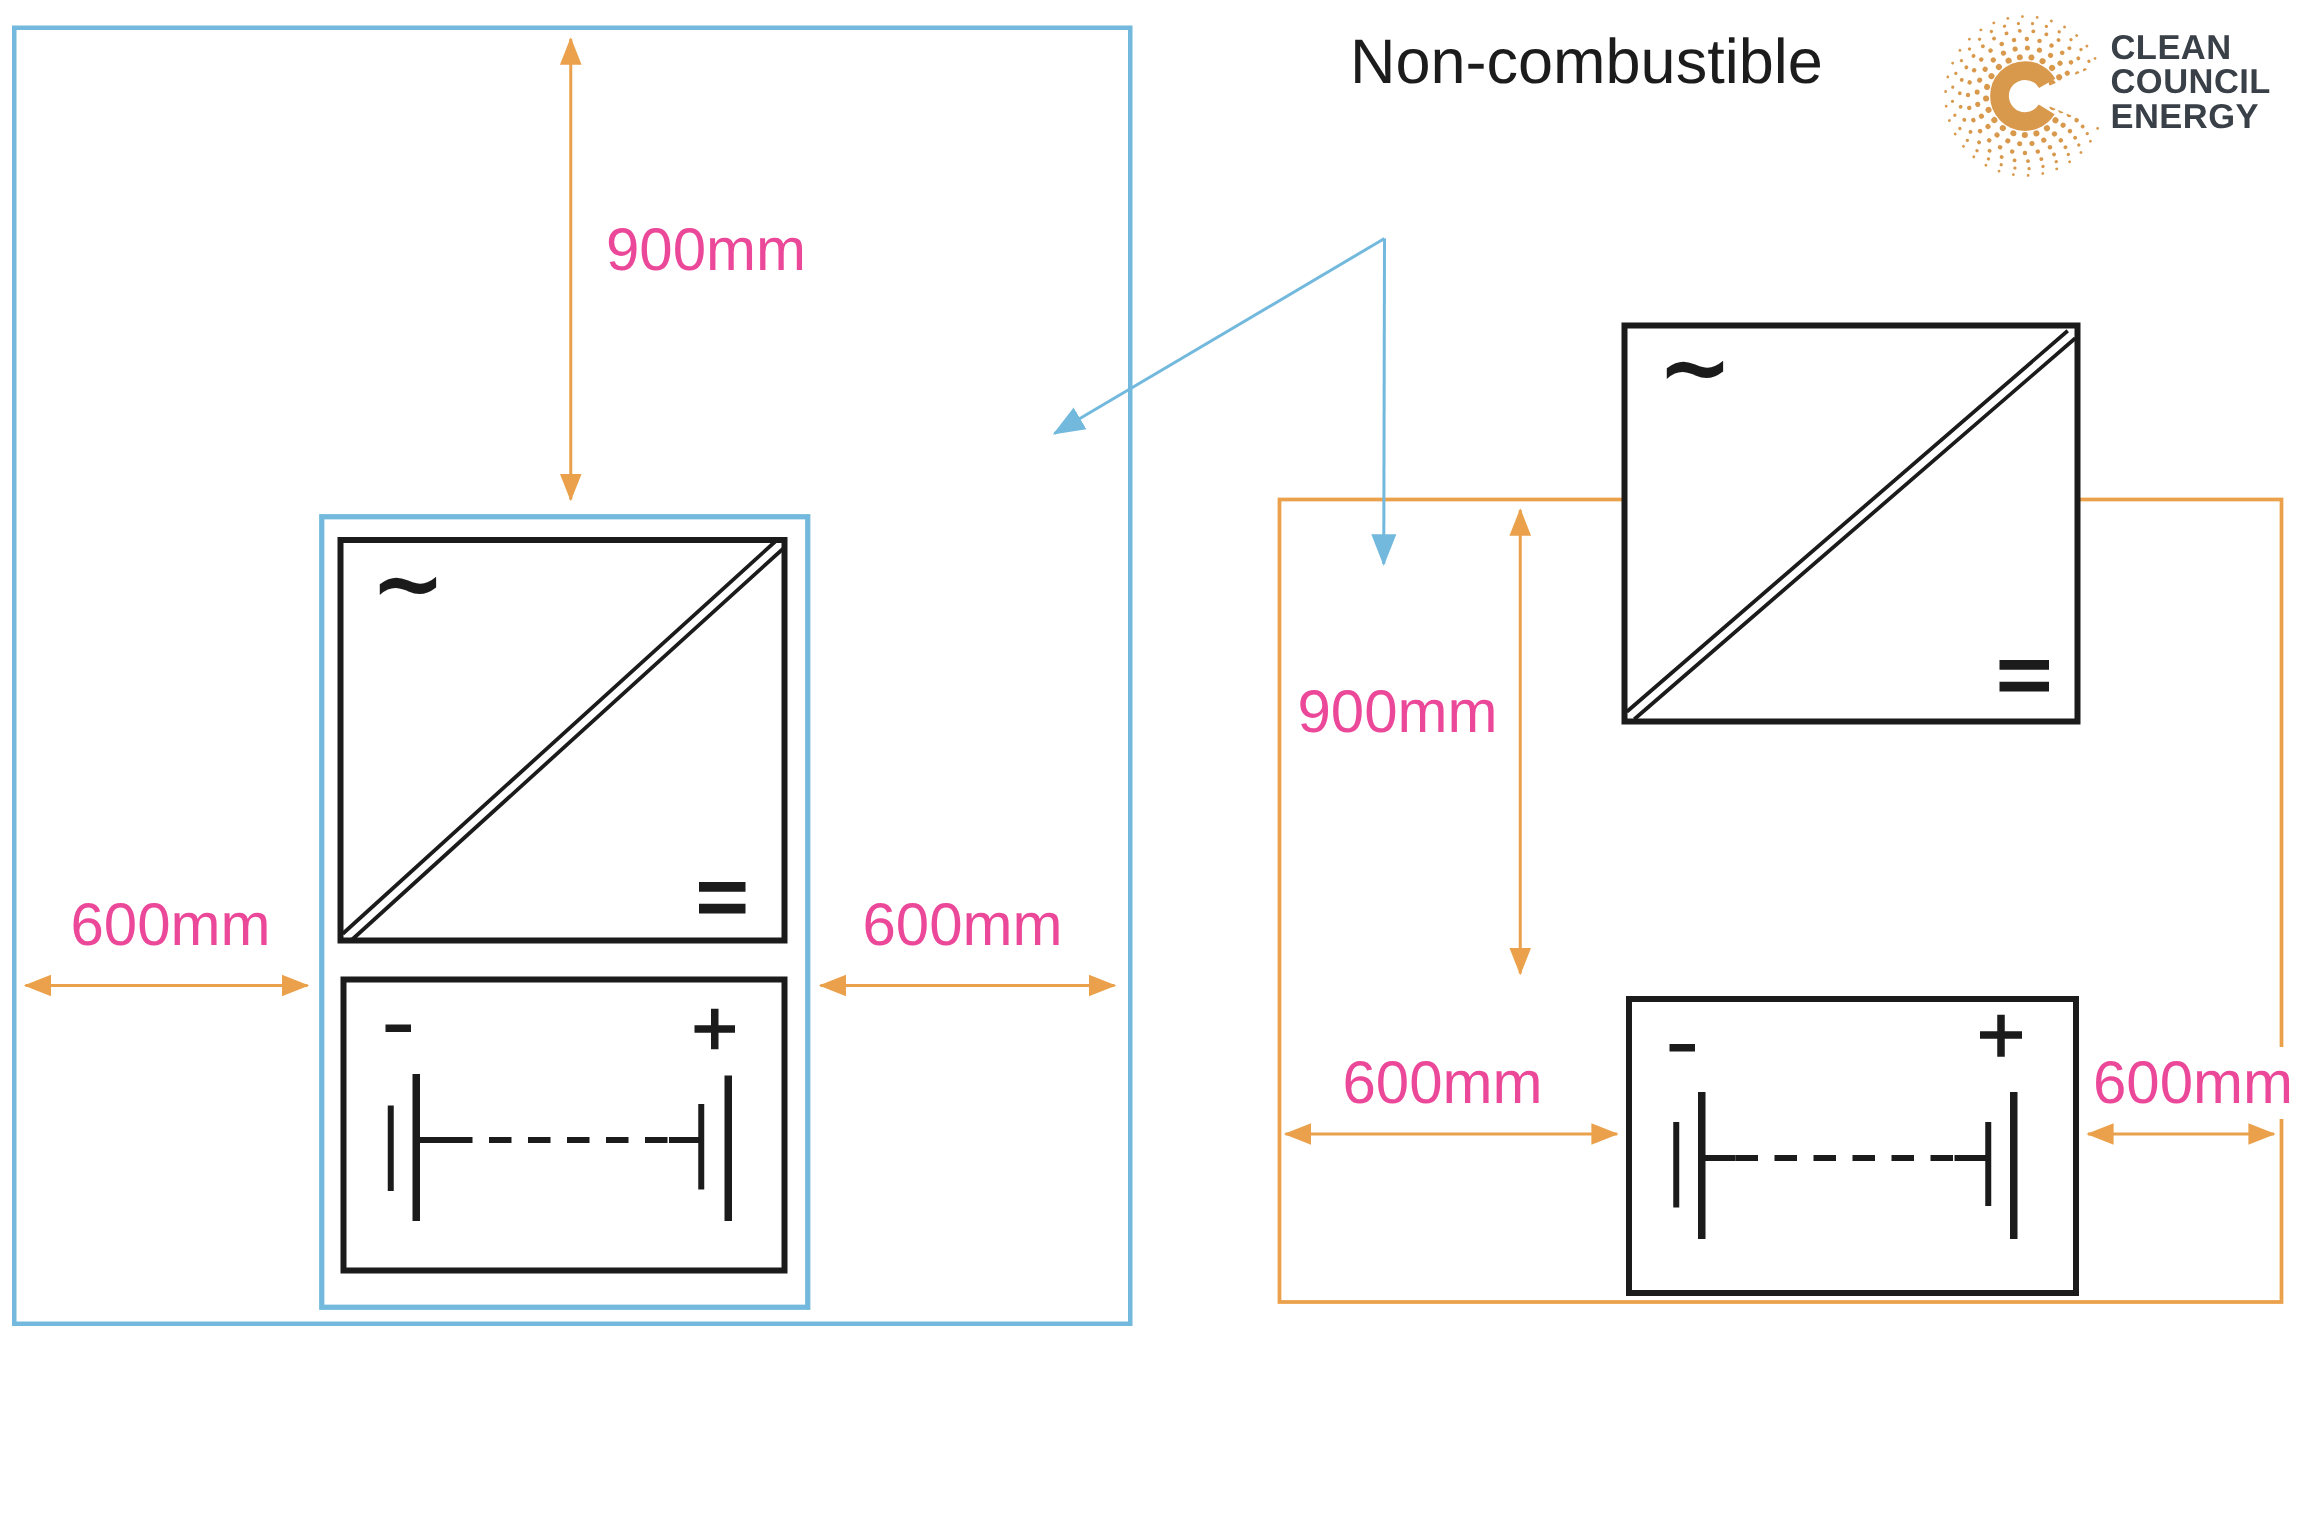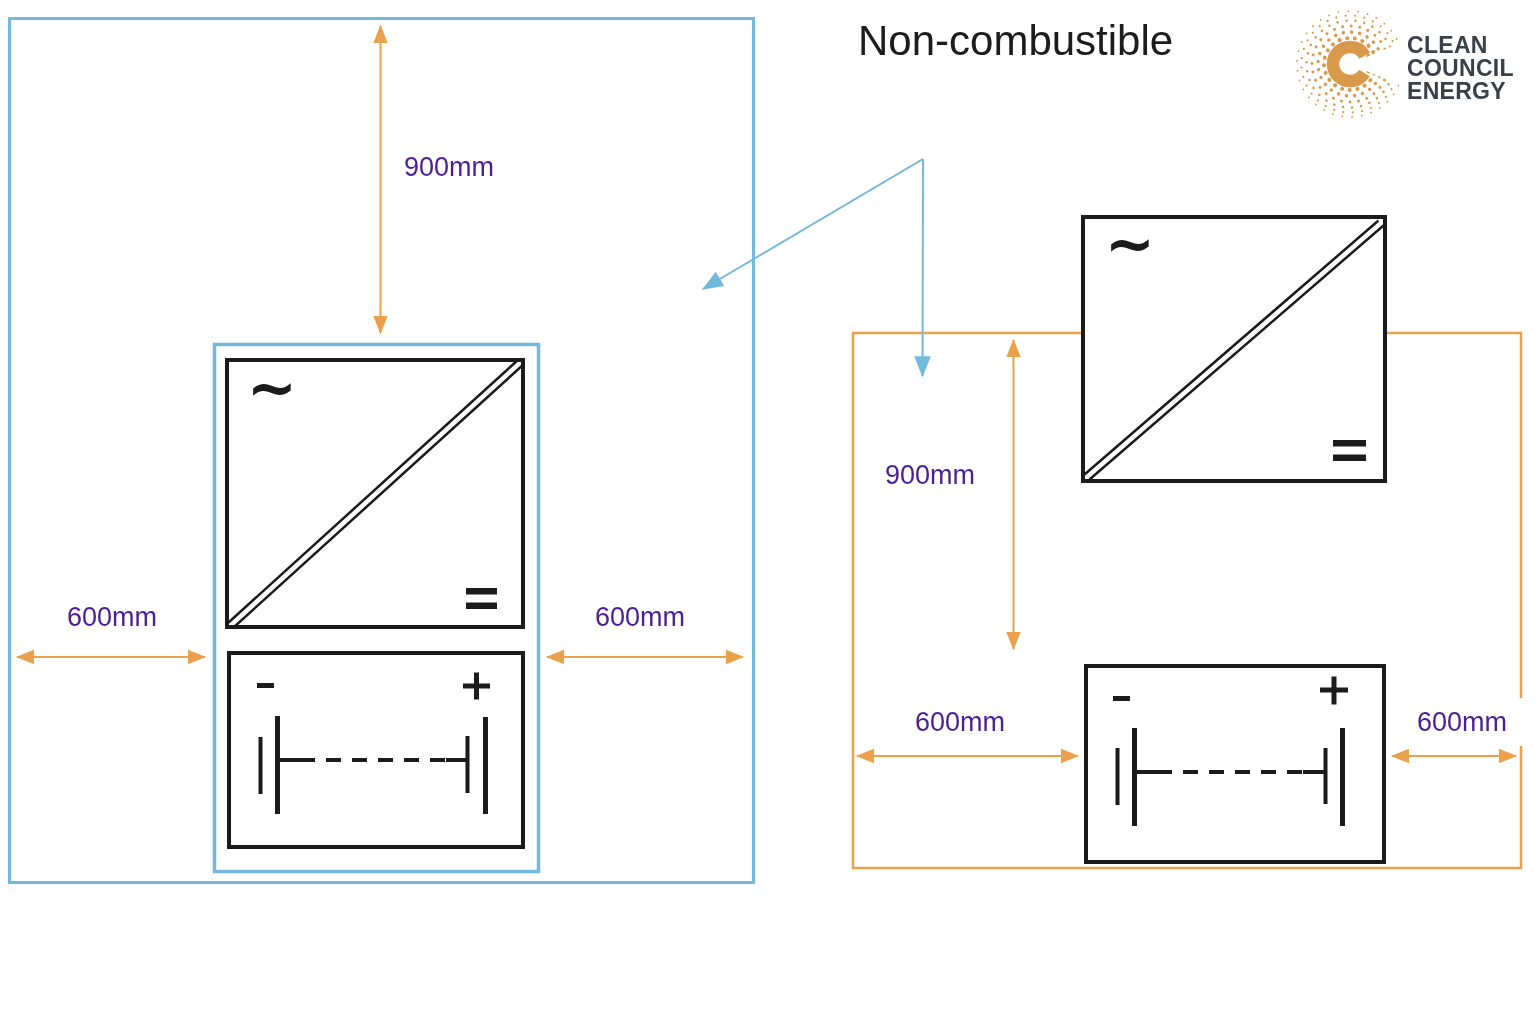--- a/index.html
+++ b/index.html
@@ -20,37 +20,37 @@
   }
   svg text.ac-sym {
     font-family: "DejaVu Sans", "Liberation Sans", sans-serif;
     font-size: 60px;
     font-weight: bold;
     fill: #1b1b1b;
     text-anchor: middle;
   }
   .dim-label {
     position: absolute;
-    font-size: 27px;
-    color: #4c1d95;
+    font-size: 40px;
+    color: #ec4899;
     white-space: nowrap;
     text-align: center;
     line-height: 44px;
   }
   .annotation-label {
     position: absolute;
     left: 858px; top: 14px;
     font-size: 42px;
     line-height: 53px;
     color: #1c1c1c;
   }
-  .annotation-label span { display: block; }
+  .annotation-label span { display: block; margin-left: 42px; }
   .logo-text {
     position: absolute;
-    left: 1407px; top: 34px;
+    left: 1407px; top: 20px;
     font-size: 23px;
     font-weight: bold;
     line-height: 23px;
     letter-spacing: 0.3px;
     color: #3a4047;
   }
   .logo-text span { display: block; }
   .label-on-line { background: #ffffff; padding: 2px 0; }
 </style>
 </head>

